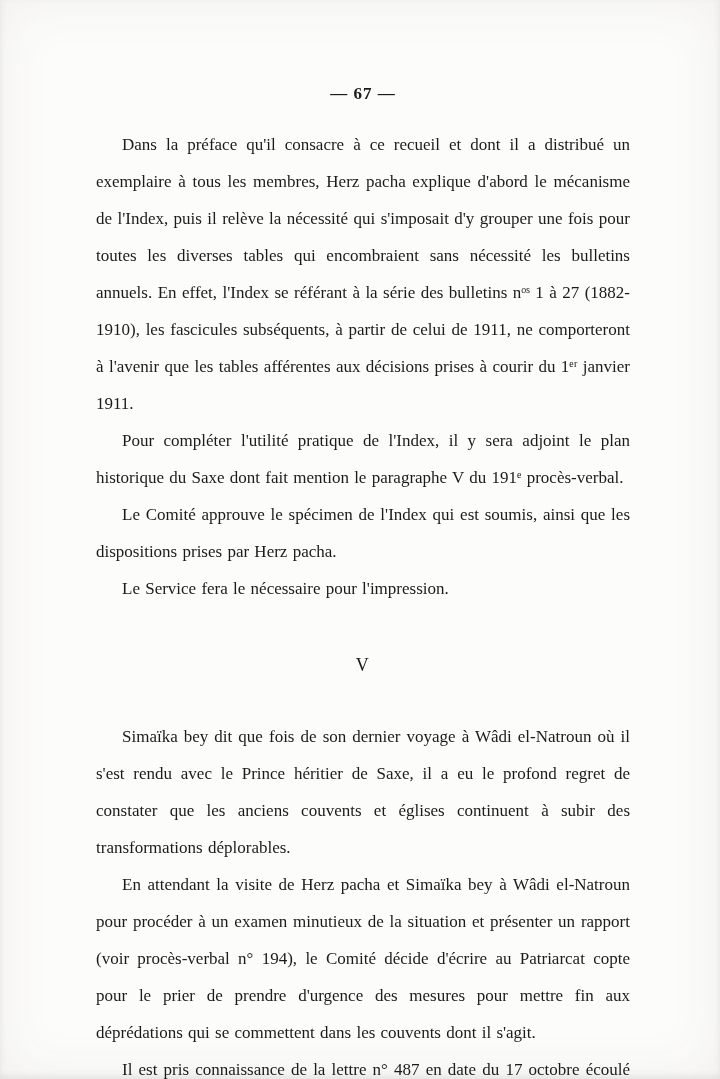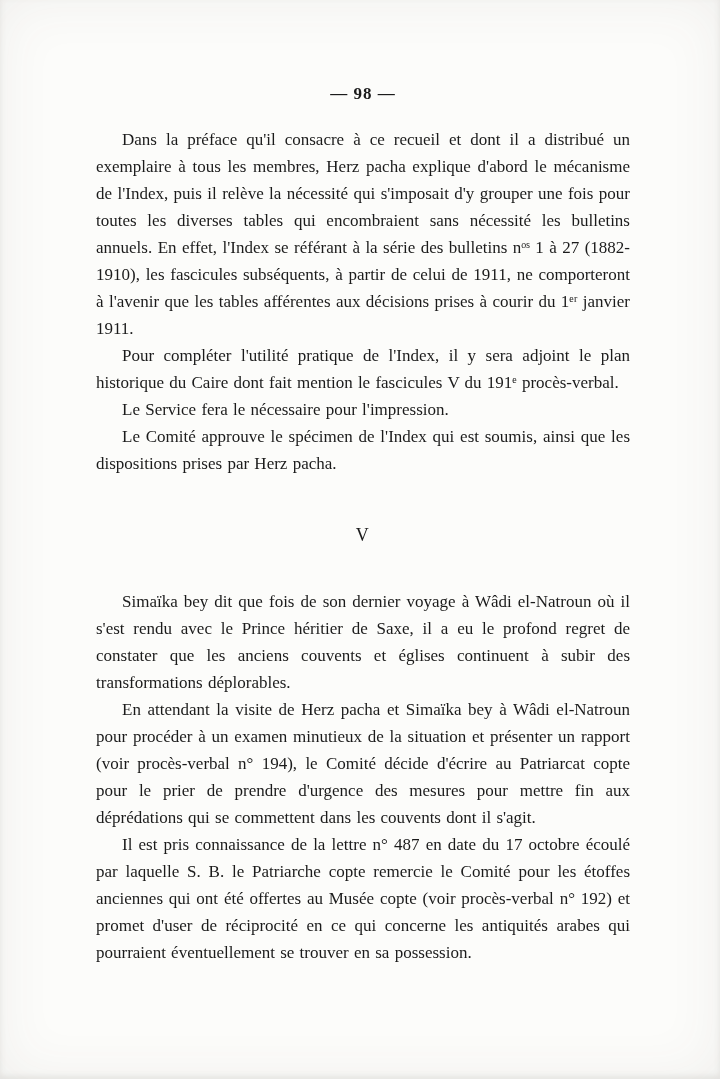--- a/index.html
+++ b/index.html
@@ -25,43 +25,43 @@
     font-size: 17px;
     font-weight: bold;
     letter-spacing: 1px;
     margin: 0 0 22px 0;
   }
   .para {
     margin: 0;
     text-align: justify;
     text-indent: 26px;
     font-size: 17px;
-    line-height: 27px;
+    line-height: 37px;
     word-spacing: 1px;
   }
   .section-heading {
     text-align: center;
     font-size: 18px;
     font-weight: normal;
     letter-spacing: 1.5px;
     margin: 48px 0 42px 0;
   }
 </style>
 </head>
 <body>
 
 <div class="scan-page">
 
-  <div class="page-number">— 98 —</div>
+  <div class="page-number">— 67 —</div>
 
   <section>
     <p class="para">Dans la préface qu'il consacre à ce recueil et dont il a distribué un exemplaire à tous les membres, Herz pacha explique d'abord le mécanisme de l'Index, puis il relève la nécessité qui s'imposait d'y grouper une fois pour toutes les diverses tables qui encombraient sans nécessité les bulletins annuels. En effet, l'Index se référant à la série des bulletins nᵒˢ 1 à 27 (1882-1910), les fascicules subséquents, à partir de celui de 1911, ne comporteront à l'avenir que les tables afférentes aux décisions prises à courir du 1ᵉʳ janvier 1911.</p>
-    <p class="para">Pour compléter l'utilité pratique de l'Index, il y sera adjoint le plan historique du Caire dont fait mention le fascicules V du 191ᵉ procès-verbal.</p>
+    <p class="para">Pour compléter l'utilité pratique de l'Index, il y sera adjoint le plan historique du Saxe dont fait mention le paragraphe V du 191ᵉ procès-verbal.</p>
+    <p class="para">Le Comité approuve le spécimen de l'Index qui est soumis, ainsi que les dispositions prises par Herz pacha.</p>
     <p class="para">Le Service fera le nécessaire pour l'impression.</p>
-    <p class="para">Le Comité approuve le spécimen de l'Index qui est soumis, ainsi que les dispositions prises par Herz pacha.</p>
   </section>
 
   <section>
     <h2 class="section-heading">V</h2>
     <p class="para">Simaïka bey dit que fois de son dernier voyage à Wâdi el-Natroun où il s'est rendu avec le Prince héritier de Saxe, il a eu le profond regret de constater que les anciens couvents et églises continuent à subir des transformations déplorables.</p>
     <p class="para">En attendant la visite de Herz pacha et Simaïka bey à Wâdi el-Natroun pour procéder à un examen minutieux de la situation et présenter un rapport (voir procès-verbal n° 194), le Comité décide d'écrire au Patriarcat copte pour le prier de prendre d'urgence des mesures pour mettre fin aux déprédations qui se commettent dans les couvents dont il s'agit.</p>
   </section>
 
   <section>
     <p class="para">Il est pris connaissance de la lettre n° 487 en date du 17 octobre écoulé par laquelle S. B. le Patriarche copte remercie le Comité pour les étoffes anciennes qui ont été offertes au Musée copte (voir procès-verbal n° 192) et promet d'user de réciprocité en ce qui concerne les antiquités arabes qui pourraient éventuellement se trouver en sa possession.</p>

